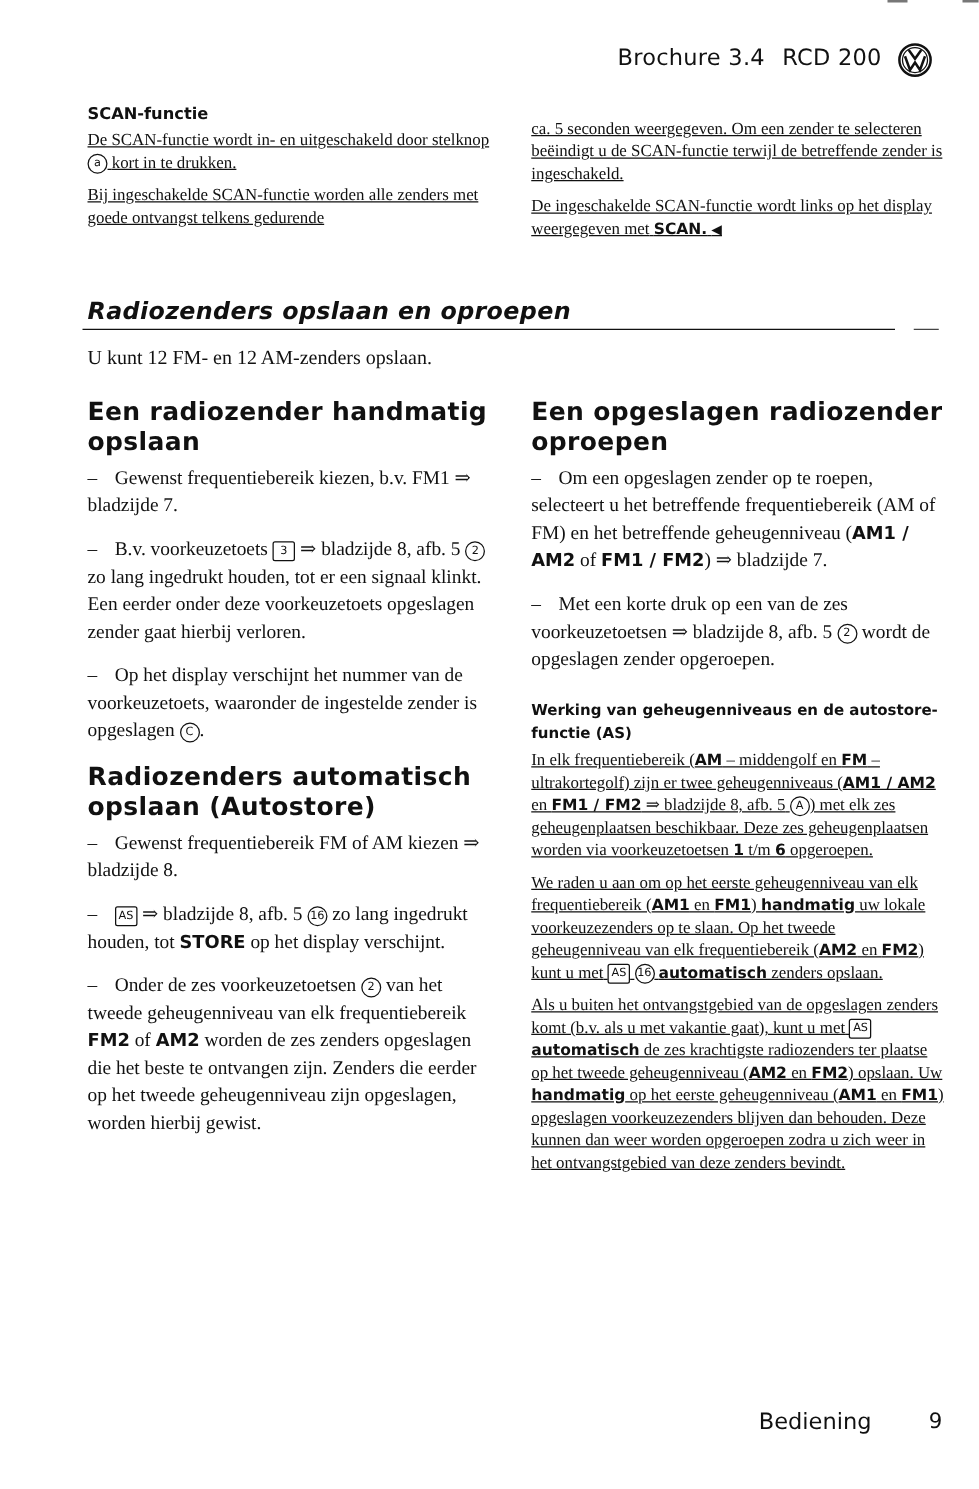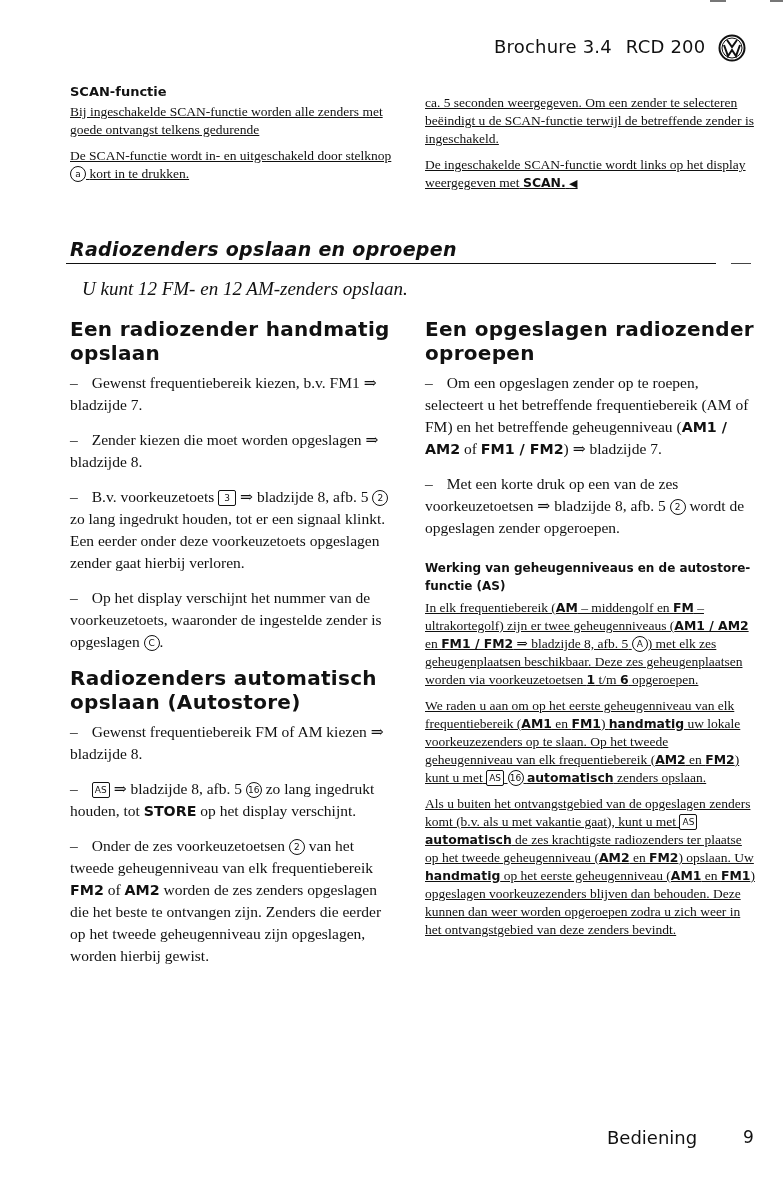--- a/index.html
+++ b/index.html
@@ -12,21 +12,21 @@
   .vw-logo { position: absolute; top: 34px; left: 718px; width: 28px; height: 28px; }
   .col { position: absolute; }
   .p { font-size: 13.5px; line-height: 18px; margin: 0 0 8px 0; text-decoration: underline; }
   .pbig { font-size: 15.5px; line-height: 22px; margin: 0 0 13px 0; }
   .h-small { font-size: 13px; font-weight: 600; margin: 0 0 4px 0; }
   .h-sub { font-size: 20px; font-weight: 700; line-height: 24px; margin: 1px 0 7px 0; letter-spacing: 0.3px; }
   .h-sub-sm { font-size: 12px; font-weight: 600; line-height: 18px; margin: 0 0 4px 0; }
   .section-title { position: absolute; top: 238px; left: 70px; font-size: 19px; font-weight: 600; letter-spacing: 0.3px; font-style: italic; }
   .rule { position: absolute; top: 263px; left: 66px; width: 650px; height: 1px; background: #111; }
   .rule2 { position: absolute; top: 263px; left: 731px; width: 20px; height: 1px; background: #444; }
-  .intro { position: absolute; top: 278px; left: 82px; font-size: 19px; font-style: italic; }
+  .intro { position: absolute; top: 278px; left: 70px; font-size: 16px; }
   .b { font-weight: bold; font-family: "DejaVu Sans", sans-serif; font-size: 0.92em; }
   .circ { display: inline-block; width: 14px; height: 14px; border: 1px solid #111; border-radius: 50%; font-size: 9px; line-height: 14px; text-align: center; vertical-align: 1px; font-family: "DejaVu Sans", sans-serif; }
   .sq { display: inline-block; min-width: 12px; height: 14px; border: 1px solid #111; border-radius: 2px; font-size: 9px; line-height: 14px; text-align: center; vertical-align: 1px; padding: 0 2px; font-family: "DejaVu Sans", sans-serif; }
   .dash { margin-right: 14px; }
   .footer { position: absolute; top: 1127px; left: 607px; font-size: 18px; font-weight: 500; }
   .pageno { position: absolute; top: 1127px; left: 743px; font-size: 17px; font-weight: 500; }
 </style>
 </head>
 <body>
 
@@ -38,46 +38,45 @@
   <span>RCD 200</span>
 </div>
 <svg class="vw-logo" viewBox="0 0 28 28">
   <circle cx="14" cy="14" r="12.5" fill="none" stroke="#111" stroke-width="2"></circle>
   <circle cx="14" cy="14" r="10" fill="none" stroke="#111" stroke-width="1"></circle>
   <path d="M9 6 L14 13 L19 6 M6 11 L10 22 L14 16 L18 22 L22 11" fill="none" stroke="#111" stroke-width="2"></path>
 </svg>
 
 <div class="col" style="top:84px;left:70px;width:328px;">
   <div class="h-small sans">SCAN-functie</div>
-  <p class="p serif">Bij ingeschakelde SCAN-functie worden alle zenders met goede ontvangst telkens gedurende</p>
   <p class="p serif">
     <span>De SCAN-functie wordt in- en uitgeschakeld door stelknop</span>
     <span class="circ">a</span>
     <span>kort in te drukken.</span>
   </p>
+  <p class="p serif">Bij ingeschakelde SCAN-functie worden alle zenders met goede ontvangst telkens gedurende</p>
 </div>
 
 <div class="col" style="top:94px;left:425px;width:330px;">
   <p class="p serif">ca. 5 seconden weergegeven. Om een zender te selecteren beëindigt u de SCAN-functie terwijl de betreffende zender is ingeschakeld.</p>
   <p class="p serif">
     <span>De ingeschakelde SCAN-functie wordt links op het display weergegeven met</span>
     <span class="b">SCAN.</span>
     <span style="font-size:11px;">◀</span>
   </p>
 </div>
 
 <div class="section-title sans">Radiozenders opslaan en oproepen</div>
 <div class="rule"></div>
 <div class="rule2"></div>
 <div class="intro serif">U kunt 12 FM- en 12 AM-zenders opslaan.</div>
 
 <div class="col" style="top:316px;left:70px;width:325px;">
   <div class="h-sub sans">Een radiozender handmatig opslaan</div>
   <p class="pbig serif"><span class="dash">–</span><span>Gewenst frequentiebereik kiezen, b.v. FM1 ⇒ bladzijde 7.</span></p>
-  <p class="pbig serif"><span class="dash">–</span><span>Zender kiezen die moet worden opgeslagen ⇒ bladzijde 8.</span></p>
   <p class="pbig serif"><span class="dash">–</span><span>B.v. voorkeuzetoets</span> <span class="sq">3</span> <span>⇒ bladzijde 8, afb. 5</span> <span class="circ">2</span> <span>zo lang ingedrukt houden, tot er een signaal klinkt. Een eerder onder deze voorkeuzetoets opgeslagen zender gaat hierbij verloren.</span></p>
   <p class="pbig serif"><span class="dash">–</span><span>Op het display verschijnt het nummer van de voorkeuzetoets, waaronder de ingestelde zender is opgeslagen</span> <span class="circ">C</span><span>.</span></p>
 
   <div class="h-sub sans">Radiozenders automatisch opslaan (Autostore)</div>
   <p class="pbig serif"><span class="dash">–</span><span>Gewenst frequentiebereik FM of AM kiezen ⇒ bladzijde 8.</span></p>
   <p class="pbig serif"><span class="dash">–</span><span class="sq">AS</span> <span>⇒ bladzijde 8, afb. 5</span> <span class="circ">16</span> <span>zo lang ingedrukt houden, tot</span> <span class="b">STORE</span> <span>op het display verschijnt.</span></p>
   <p class="pbig serif"><span class="dash">–</span><span>Onder de zes voorkeuzetoetsen</span> <span class="circ">2</span> <span>van het tweede geheugenniveau van elk frequentiebereik</span> <span class="b">FM2</span> <span>of</span> <span class="b">AM2</span> <span>worden de zes zenders opgeslagen die het beste te ontvangen zijn. Zenders die eerder op het tweede geheugenniveau zijn opgeslagen, worden hierbij gewist.</span></p>
 </div>
 
 <div class="col" style="top:316px;left:425px;width:330px;">

